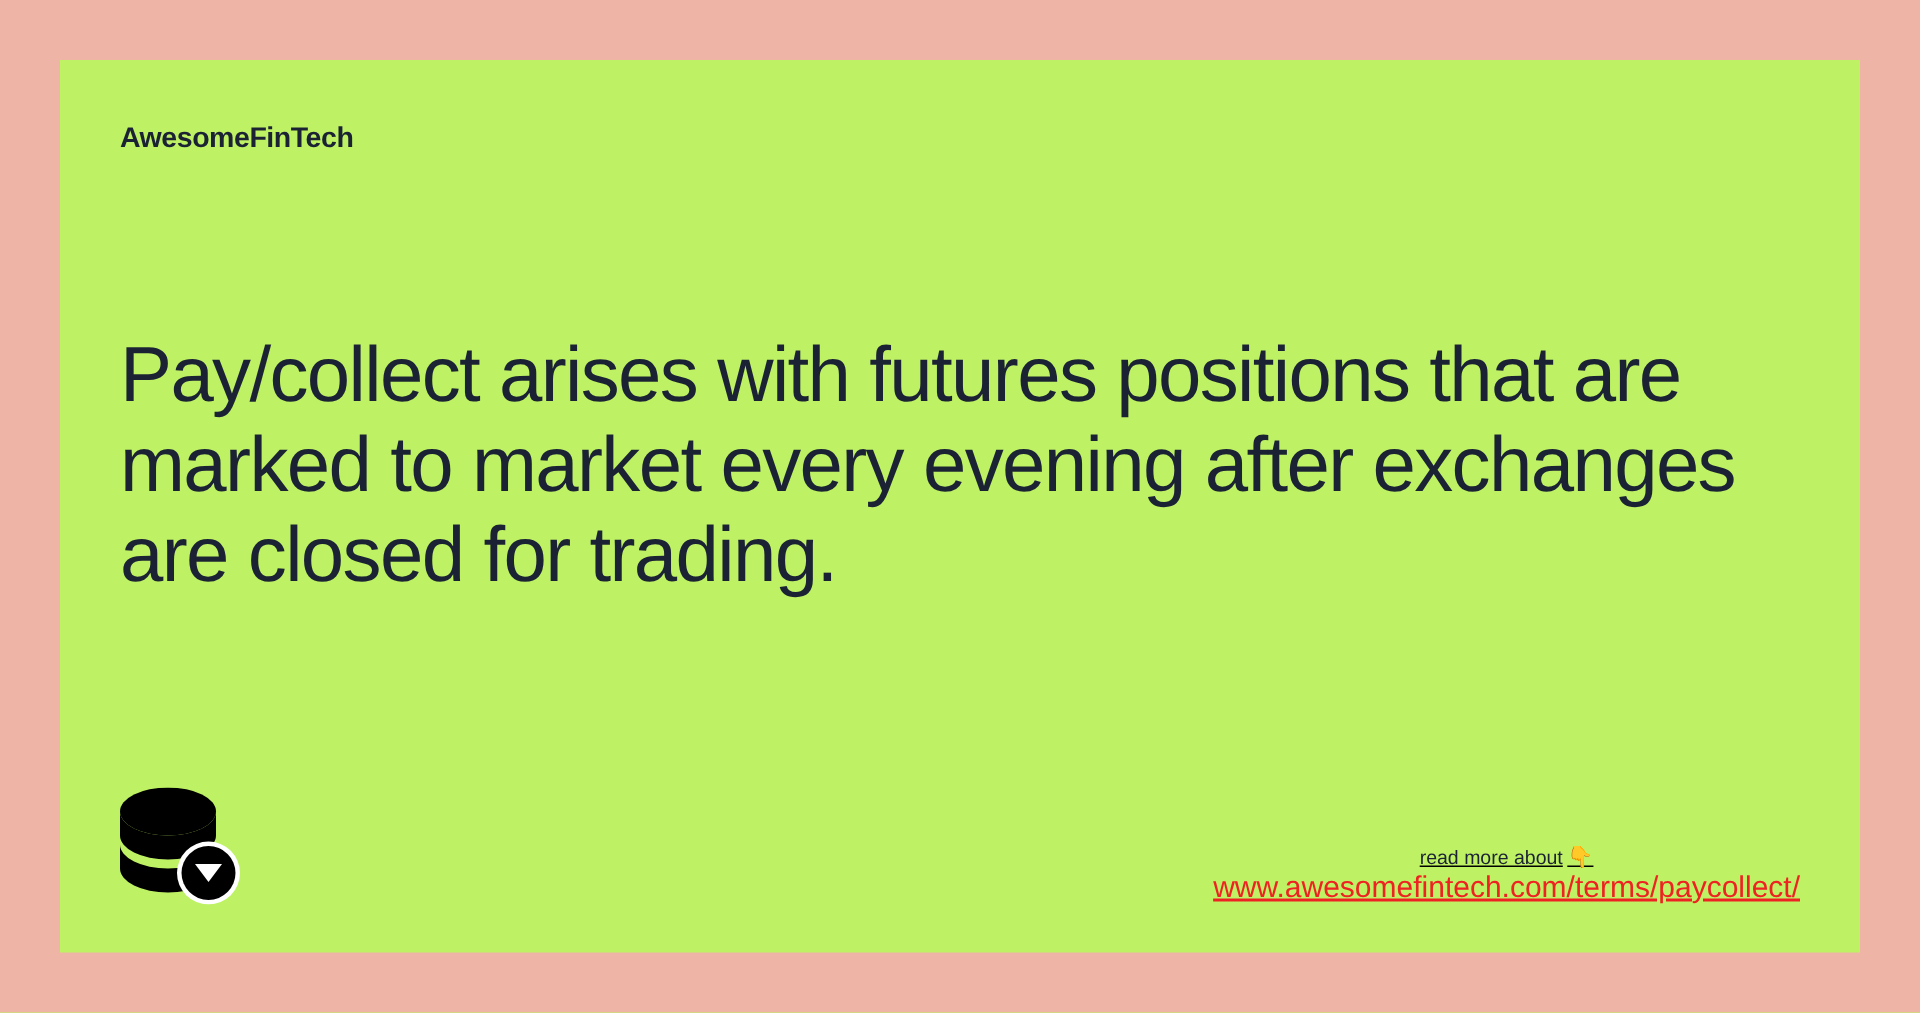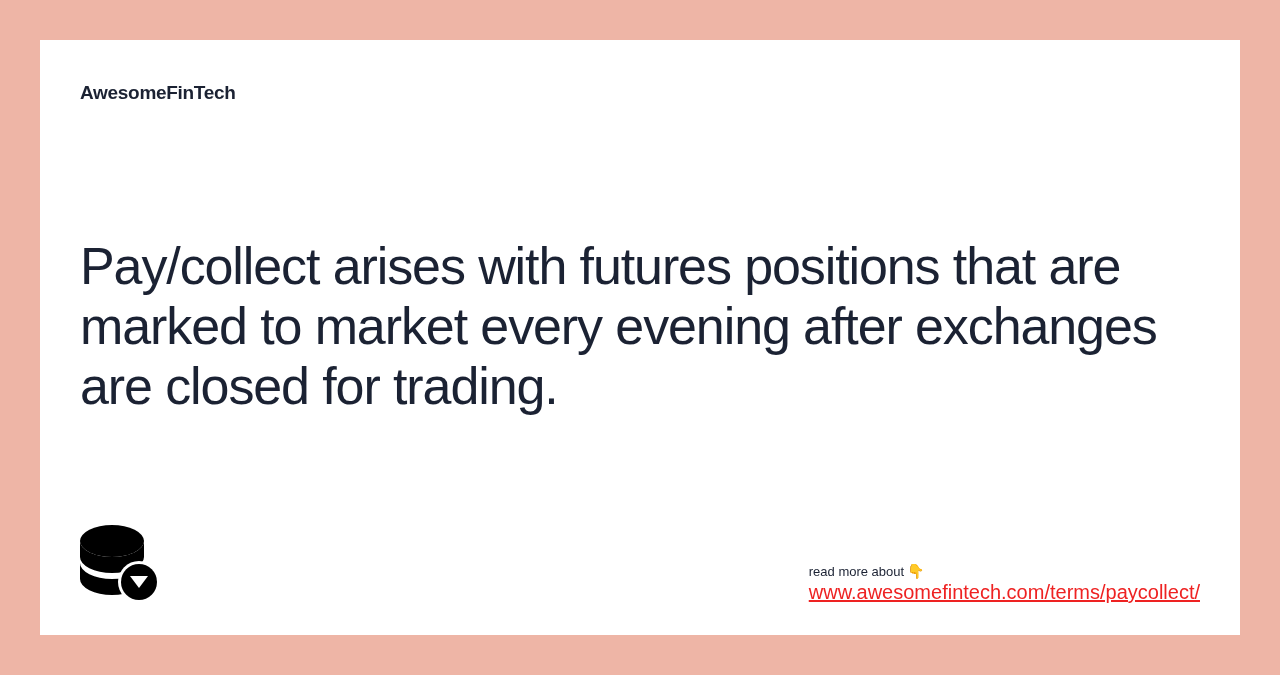--- a/index.html
+++ b/index.html
@@ -17,37 +17,37 @@
     position: relative;
     width: 1280px;
     height: 675px;
   }
   .card {
     position: absolute;
     left: 40px;
     top: 40px;
     width: 1200px;
     height: 595px;
-    background: #ffffff;
+    background: #bef264;
     box-sizing: border-box;
   }
   .brand {
     position: absolute;
     left: 40px;
     top: 42px;
     font-size: 19px;
     font-weight: bold;
     letter-spacing: -0.3px;
     color: #1b2233;
     white-space: nowrap;
   }
   .quote {
     position: absolute;
     left: 40px;
-    top: 196px;
+    top: 180px;
     width: 1110px;
     font-size: 52px;
     font-weight: 400;
     line-height: 60px;
     letter-spacing: -1.1px;
     color: #1b2233;
   }
   .footer {
     position: absolute;
     left: 40px;
@@ -59,21 +59,22 @@
     position: absolute;
     left: 0;
     bottom: 0;
     width: 80px;
     height: 78px;
   }
   .footer-right {
     position: absolute;
     right: 0;
     bottom: 0;
-    text-align: left;
+    text-align: center;
+    text-decoration: underline;
   }
   .read-more {
     font-size: 13px;
     font-weight: 400;
     color: #1b2233;
     line-height: 16px;
     margin-bottom: 2px;
     white-space: nowrap;
   }
   .read-more .emoji {

